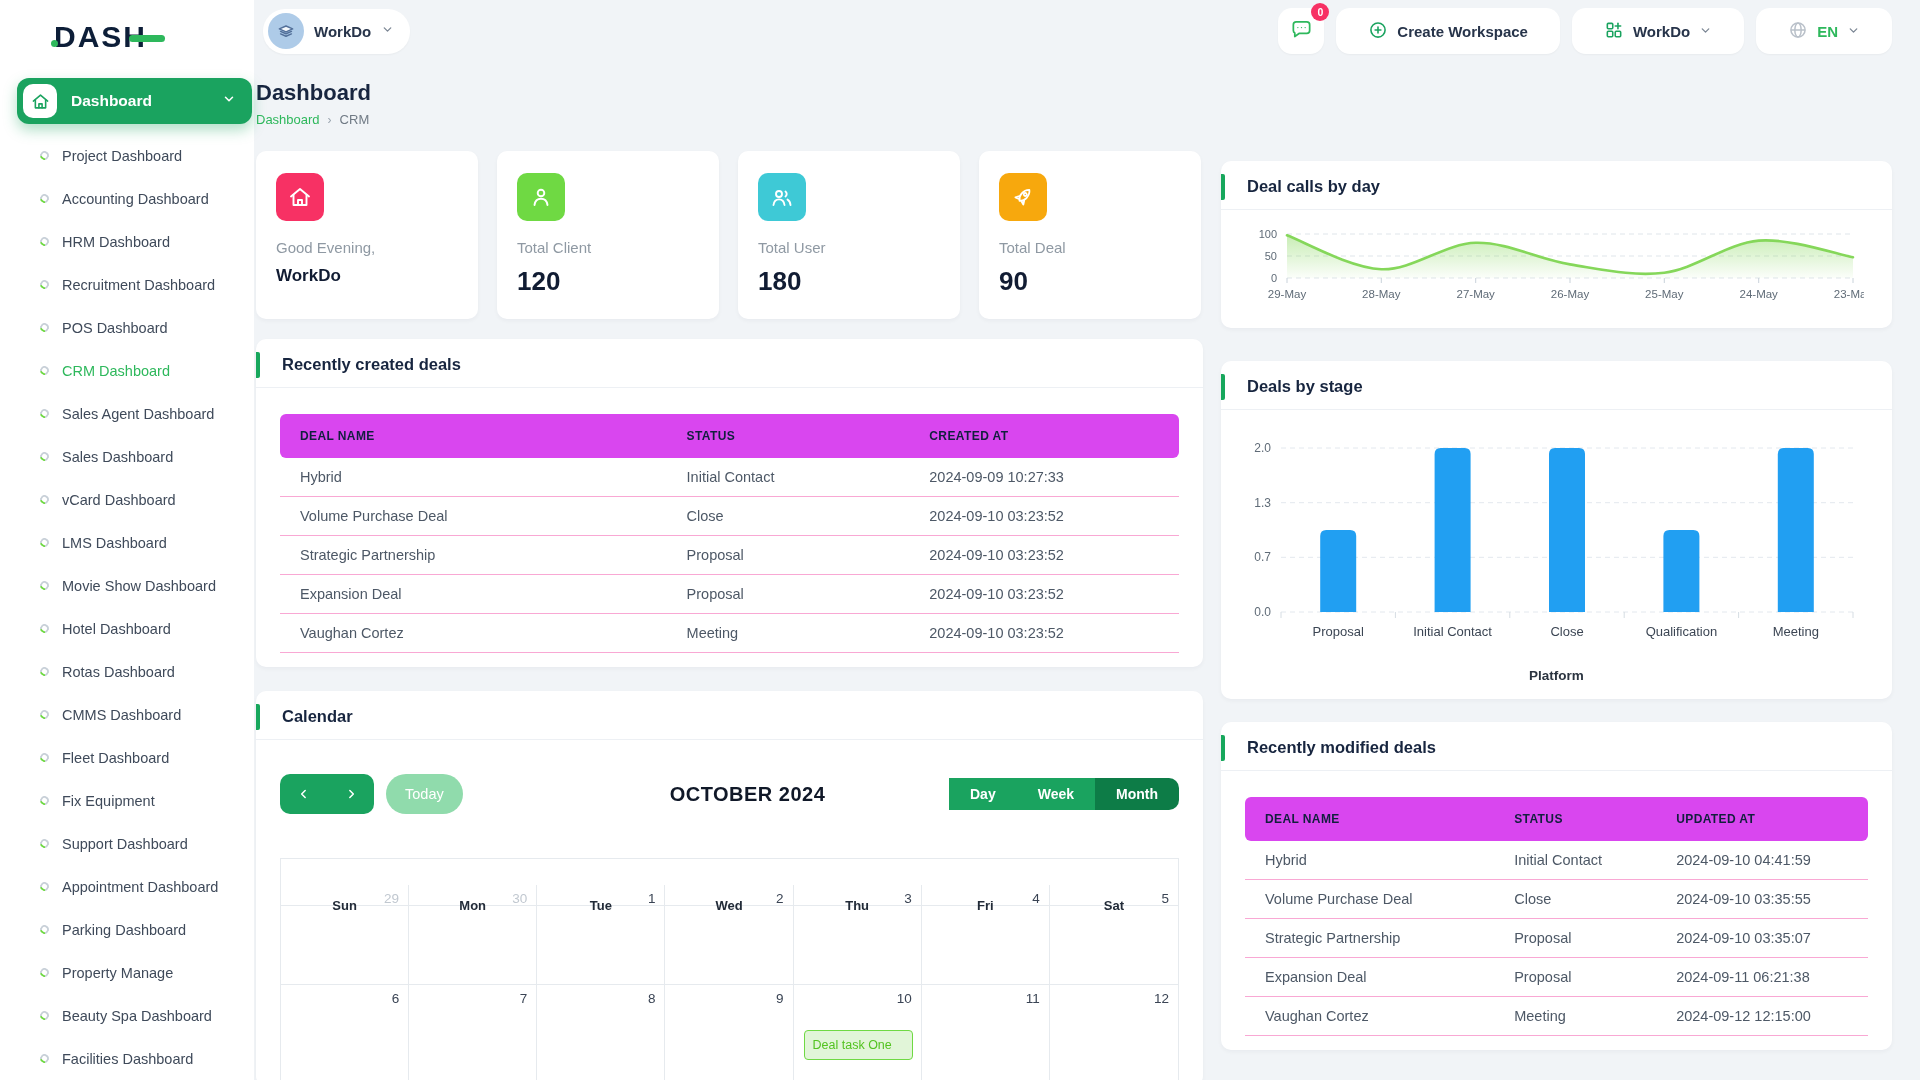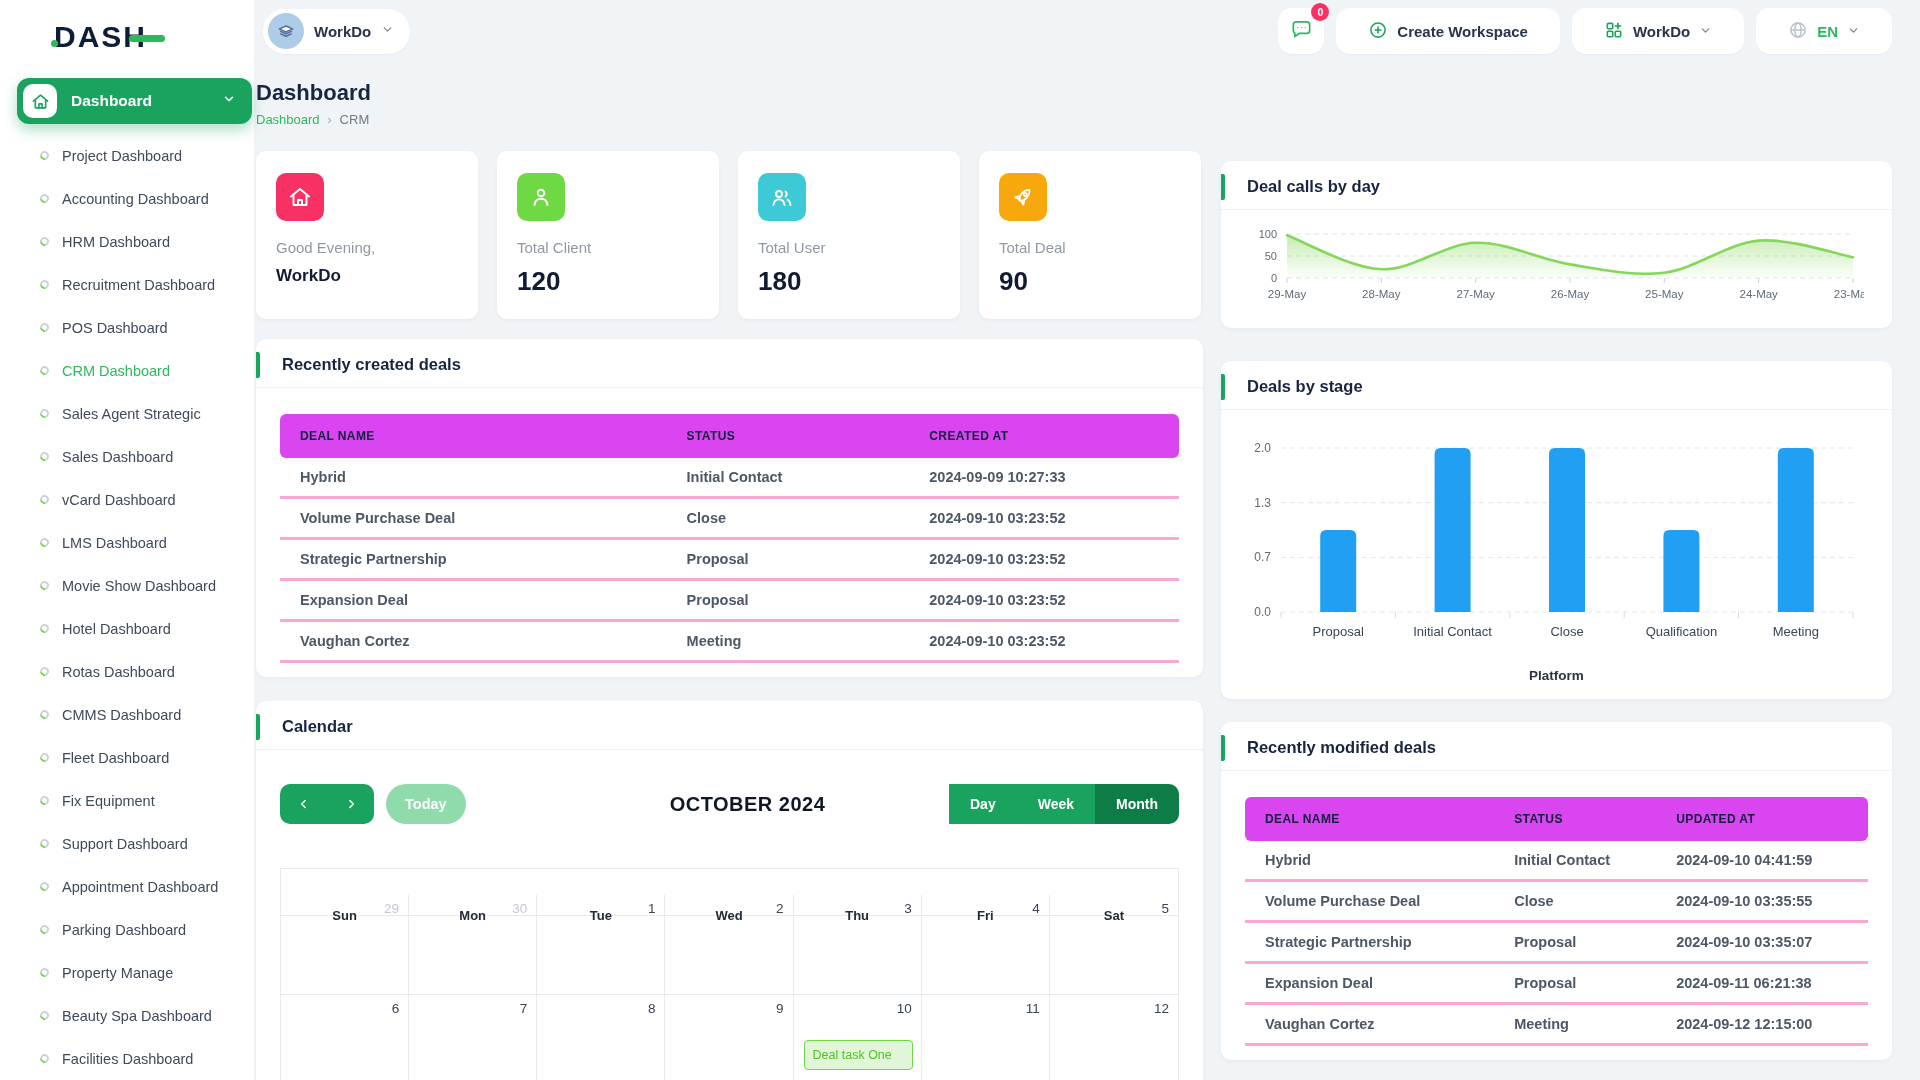--- a/index.html
+++ b/index.html
@@ -66,39 +66,39 @@
   .stat-label { margin-top:18px; font-size:15px; color:#8f99a3; }
   .stat-value { margin-top:10px; font-size:26px; font-weight:800; color:#111c33; }
   .stat-value.small { font-size:17px; }
 
   
   .tbl-wrap { margin:26px 24px 14px; }
   table { width:100%; border-collapse:collapse; }
   th { text-align:left; font-size:12px; font-weight:700; color:#121f3e; letter-spacing:.4px; background:#d946ef; padding:15px 20px; }
   th:first-child { border-radius:6px 0 0 6px; }
   th:last-child { border-radius:0 6px 6px 0; }
-  td { font-size:14.5px; color:#4d5866; padding:11px 20px; border-bottom:3px solid #f9a8d4;font-weight:bold; }
+  td { font-size:14.5px; color:#4d5866; padding:11px 20px; border-bottom:1px solid #f9a8d4; }
   #created-table th:nth-child(1){width:43%;} #created-table th:nth-child(2){width:27%;} #created-table th:nth-child(3){width:30%;}
   #modified-table th:nth-child(1){width:40%;} #modified-table th:nth-child(2){width:26%;} #modified-table th:nth-child(3){width:34%;}
 
   .mt20 { margin-top:20px; } .mt24 { margin-top:24px; } .mt33 { margin-top:33px; } .mt23 { margin-top:23px; }
 
   
   .chart-pad { padding:8px 20px 10px; }
   .bar-pad { padding:12px 20px 0; }
   .xaxis-label { text-align:center; font-size:13.5px; font-weight:700; color:#2b3440; padding:2px 0 16px; }
 
   
   .cal-toolbar { margin:34px 24px 0; height:40px; display:flex; align-items:center; position:relative; }
   .nav-group { display:flex; background:#1aa35f; border-radius:10px; overflow:hidden; height:40px; }
   .nav-btn { width:47px; height:40px; border:none; background:transparent; display:flex; align-items:center; justify-content:center; cursor:pointer; }
-  .today-btn { margin-left:12px; height:40px; border:none; background:#90dbac; color:#fff; font-weight:700; font-size:14.5px;
+  .today-btn { margin-left:12px; height:40px; border:none; background:#90dbac; color:#fff; font-weight:400; font-size:14.5px;
                border-radius:20px; padding:0 19px; cursor:pointer; font-family:inherit; }
   .cal-month { position:absolute; left:0; right:0; text-align:center; font-size:20px; font-weight:800; letter-spacing:.5px; color:#101828; pointer-events:none;margin-left:36px; }
-  .seg { display:flex; border-radius:10px; overflow:hidden; margin-left:auto; height:40px;padding-left:23px; }
+  .seg { display:flex; border-radius:10px; overflow:hidden; margin-left:auto; height:32px;padding-left:23px; }
   .seg button { border:none; padding:0 21px; color:#fff; font-weight:600; font-size:14px; background:#1aa35f; cursor:pointer; font-family:inherit; }
   .seg button.dark { background:#0d7c47; }
   .cal-grid { margin:44px 24px 0; border:1px solid #e6eaee; display:grid; grid-template-columns:repeat(7,1fr); grid-template-rows:26px 100px 100px; }
   .cal-hcell { border-right:1px solid #e6eaee; border-bottom:1px solid #e6eaee; display:flex; align-items:center; justify-content:center;
                font-size:13px; font-weight:700; color:#222b38;margin-top:46px; }
   .cal-cell { border-right:1px solid #e6eaee; border-bottom:1px solid #e6eaee; cursor:pointer; }
   .cal-hcell:nth-child(7n), .cal-cell:nth-of-type(7n) { border-right:none; }
   .dnum { display:block; text-align:right; padding:6px 9px 0; font-size:13.5px; color:#3a4454; }
   .dnum.muted { color:#c1c8d0; }
   .event-pill { display:block; margin:24px 8px 0 10px; background:#e1f5d8; border:1px solid #6fd943; border-radius:4px;
@@ -148,21 +148,21 @@
       <li class="side-item">
         <span class="dot"></span>
         <span class="side-label">POS Dashboard</span>
       </li>
       <li class="side-item active">
         <span class="dot"></span>
         <span class="side-label">CRM Dashboard</span>
       </li>
       <li class="side-item">
         <span class="dot"></span>
-        <span class="side-label">Sales Agent Strategic</span>
+        <span class="side-label">Sales Agent Dashboard</span>
       </li>
       <li class="side-item">
         <span class="dot"></span>
         <span class="side-label">Sales Dashboard</span>
       </li>
       <li class="side-item">
         <span class="dot"></span>
         <span class="side-label">vCard Dashboard</span>
       </li>
       <li class="side-item">

